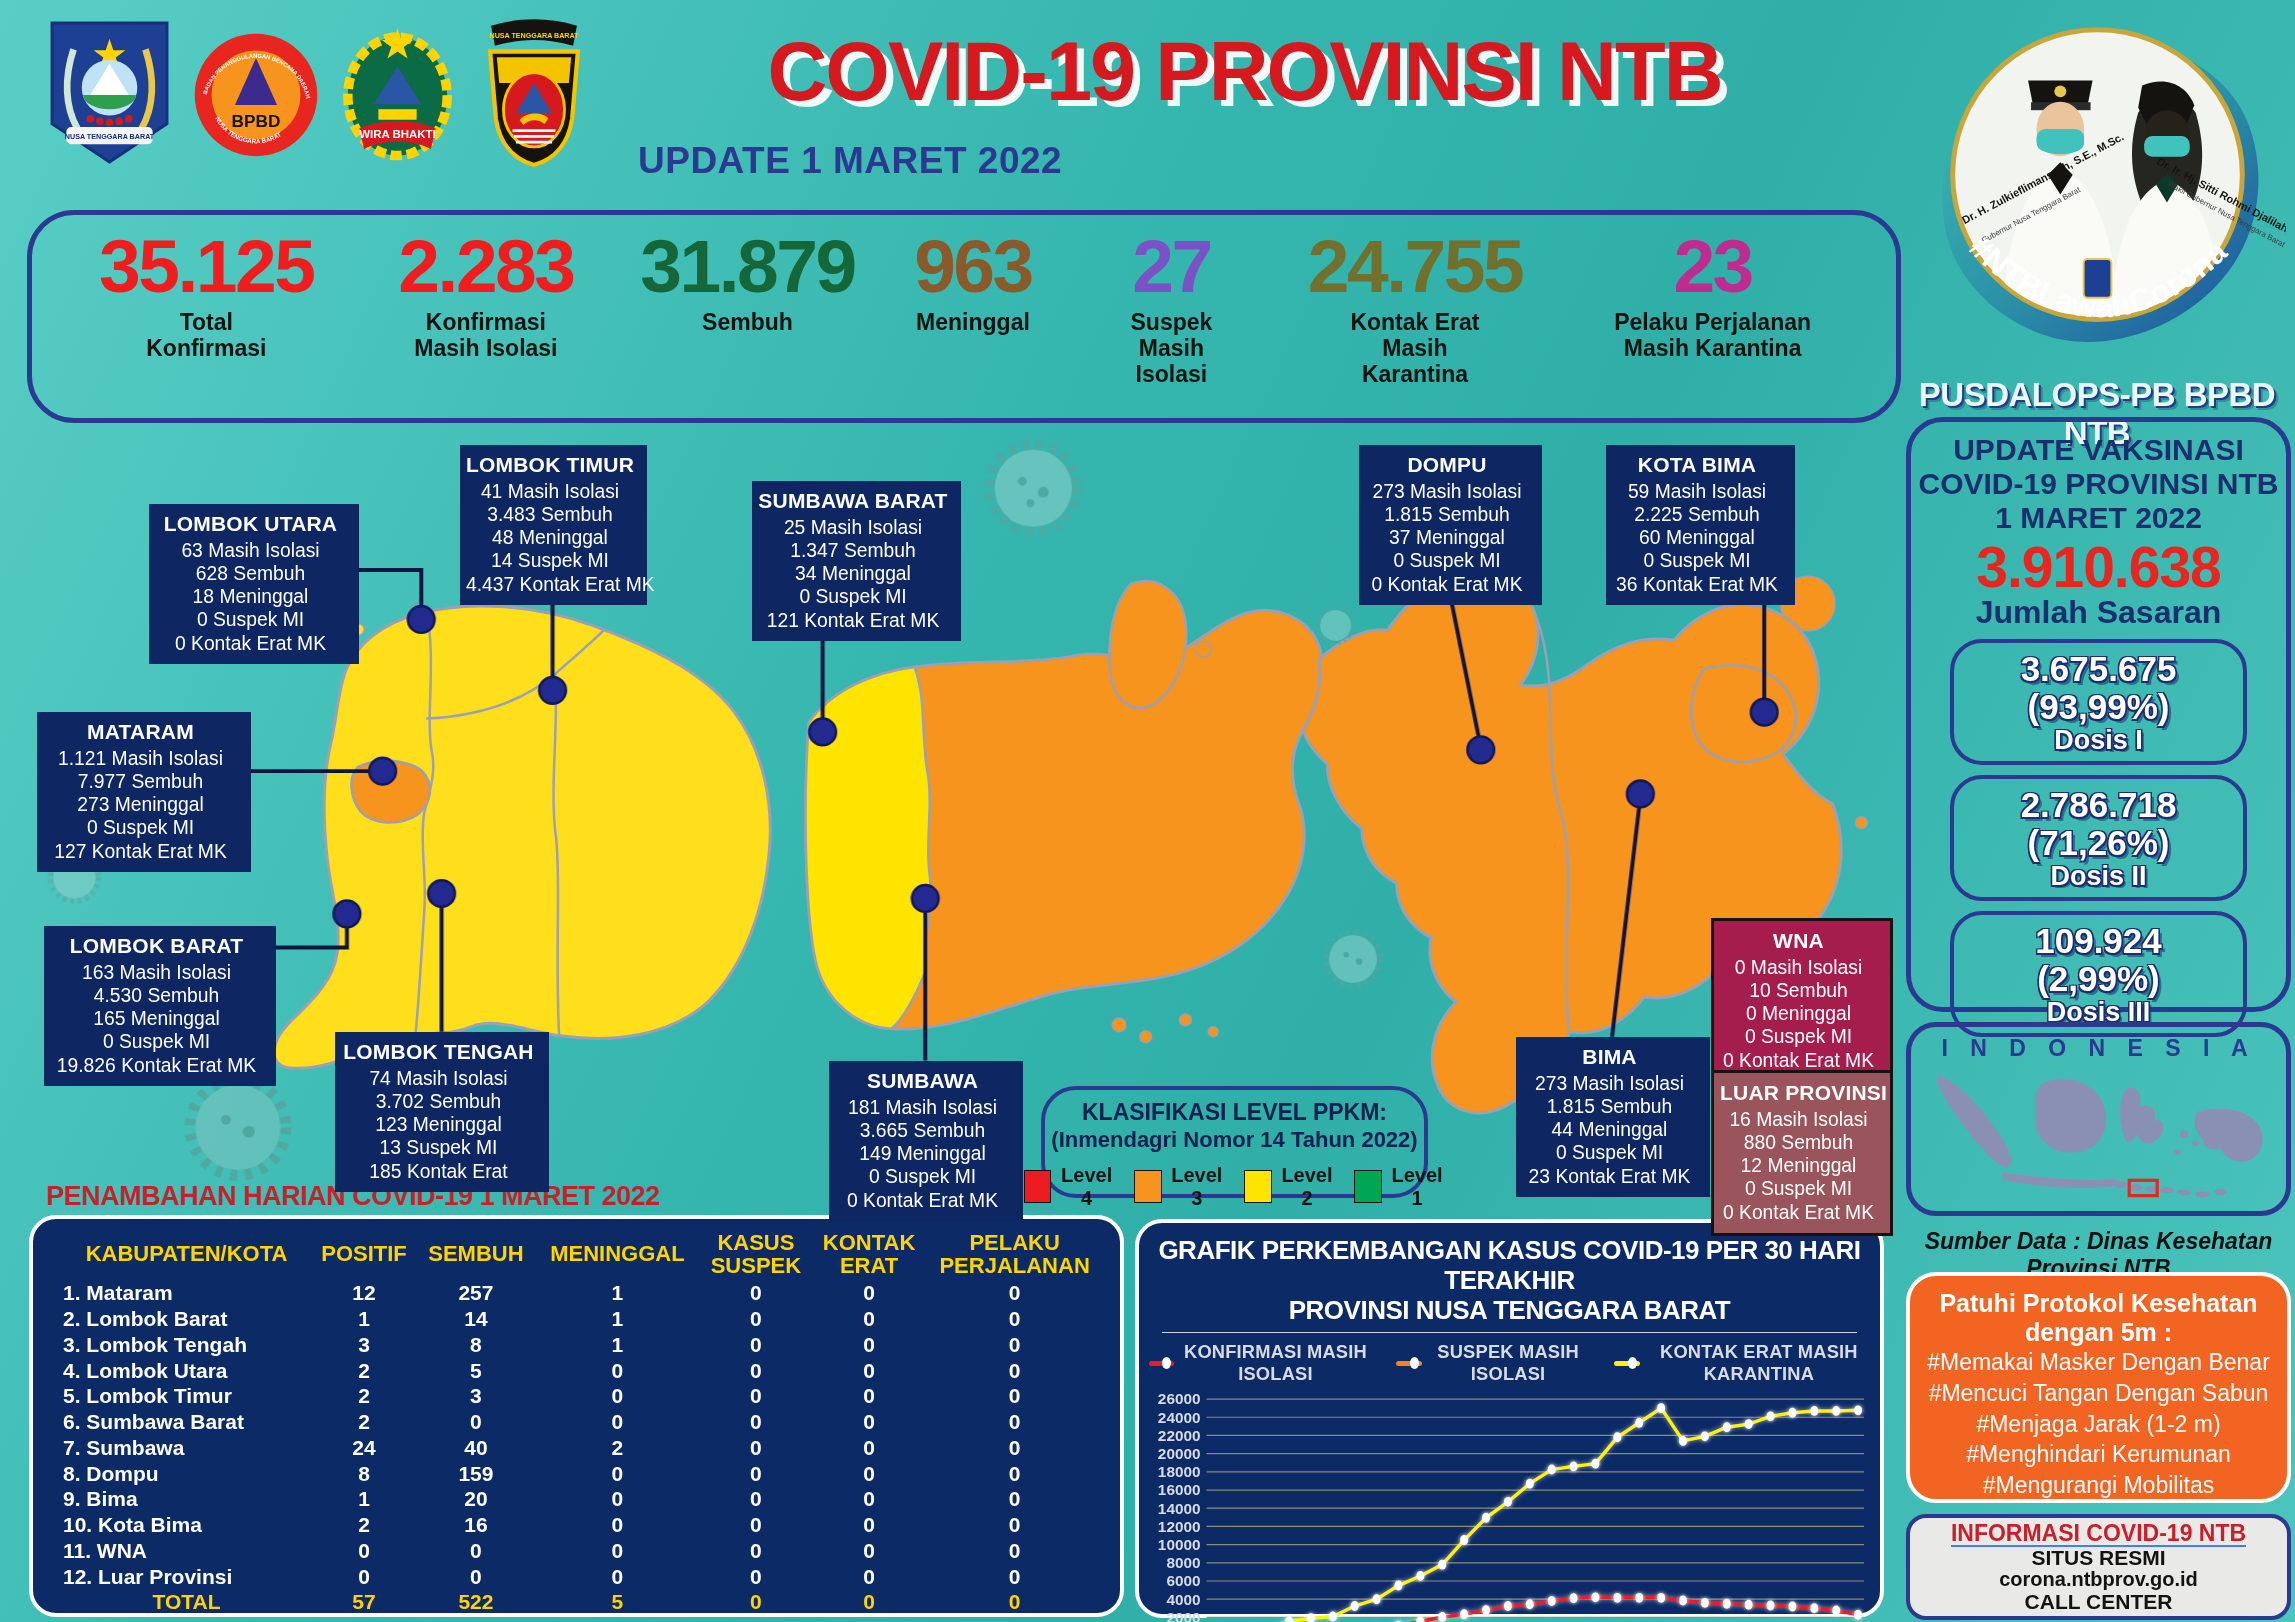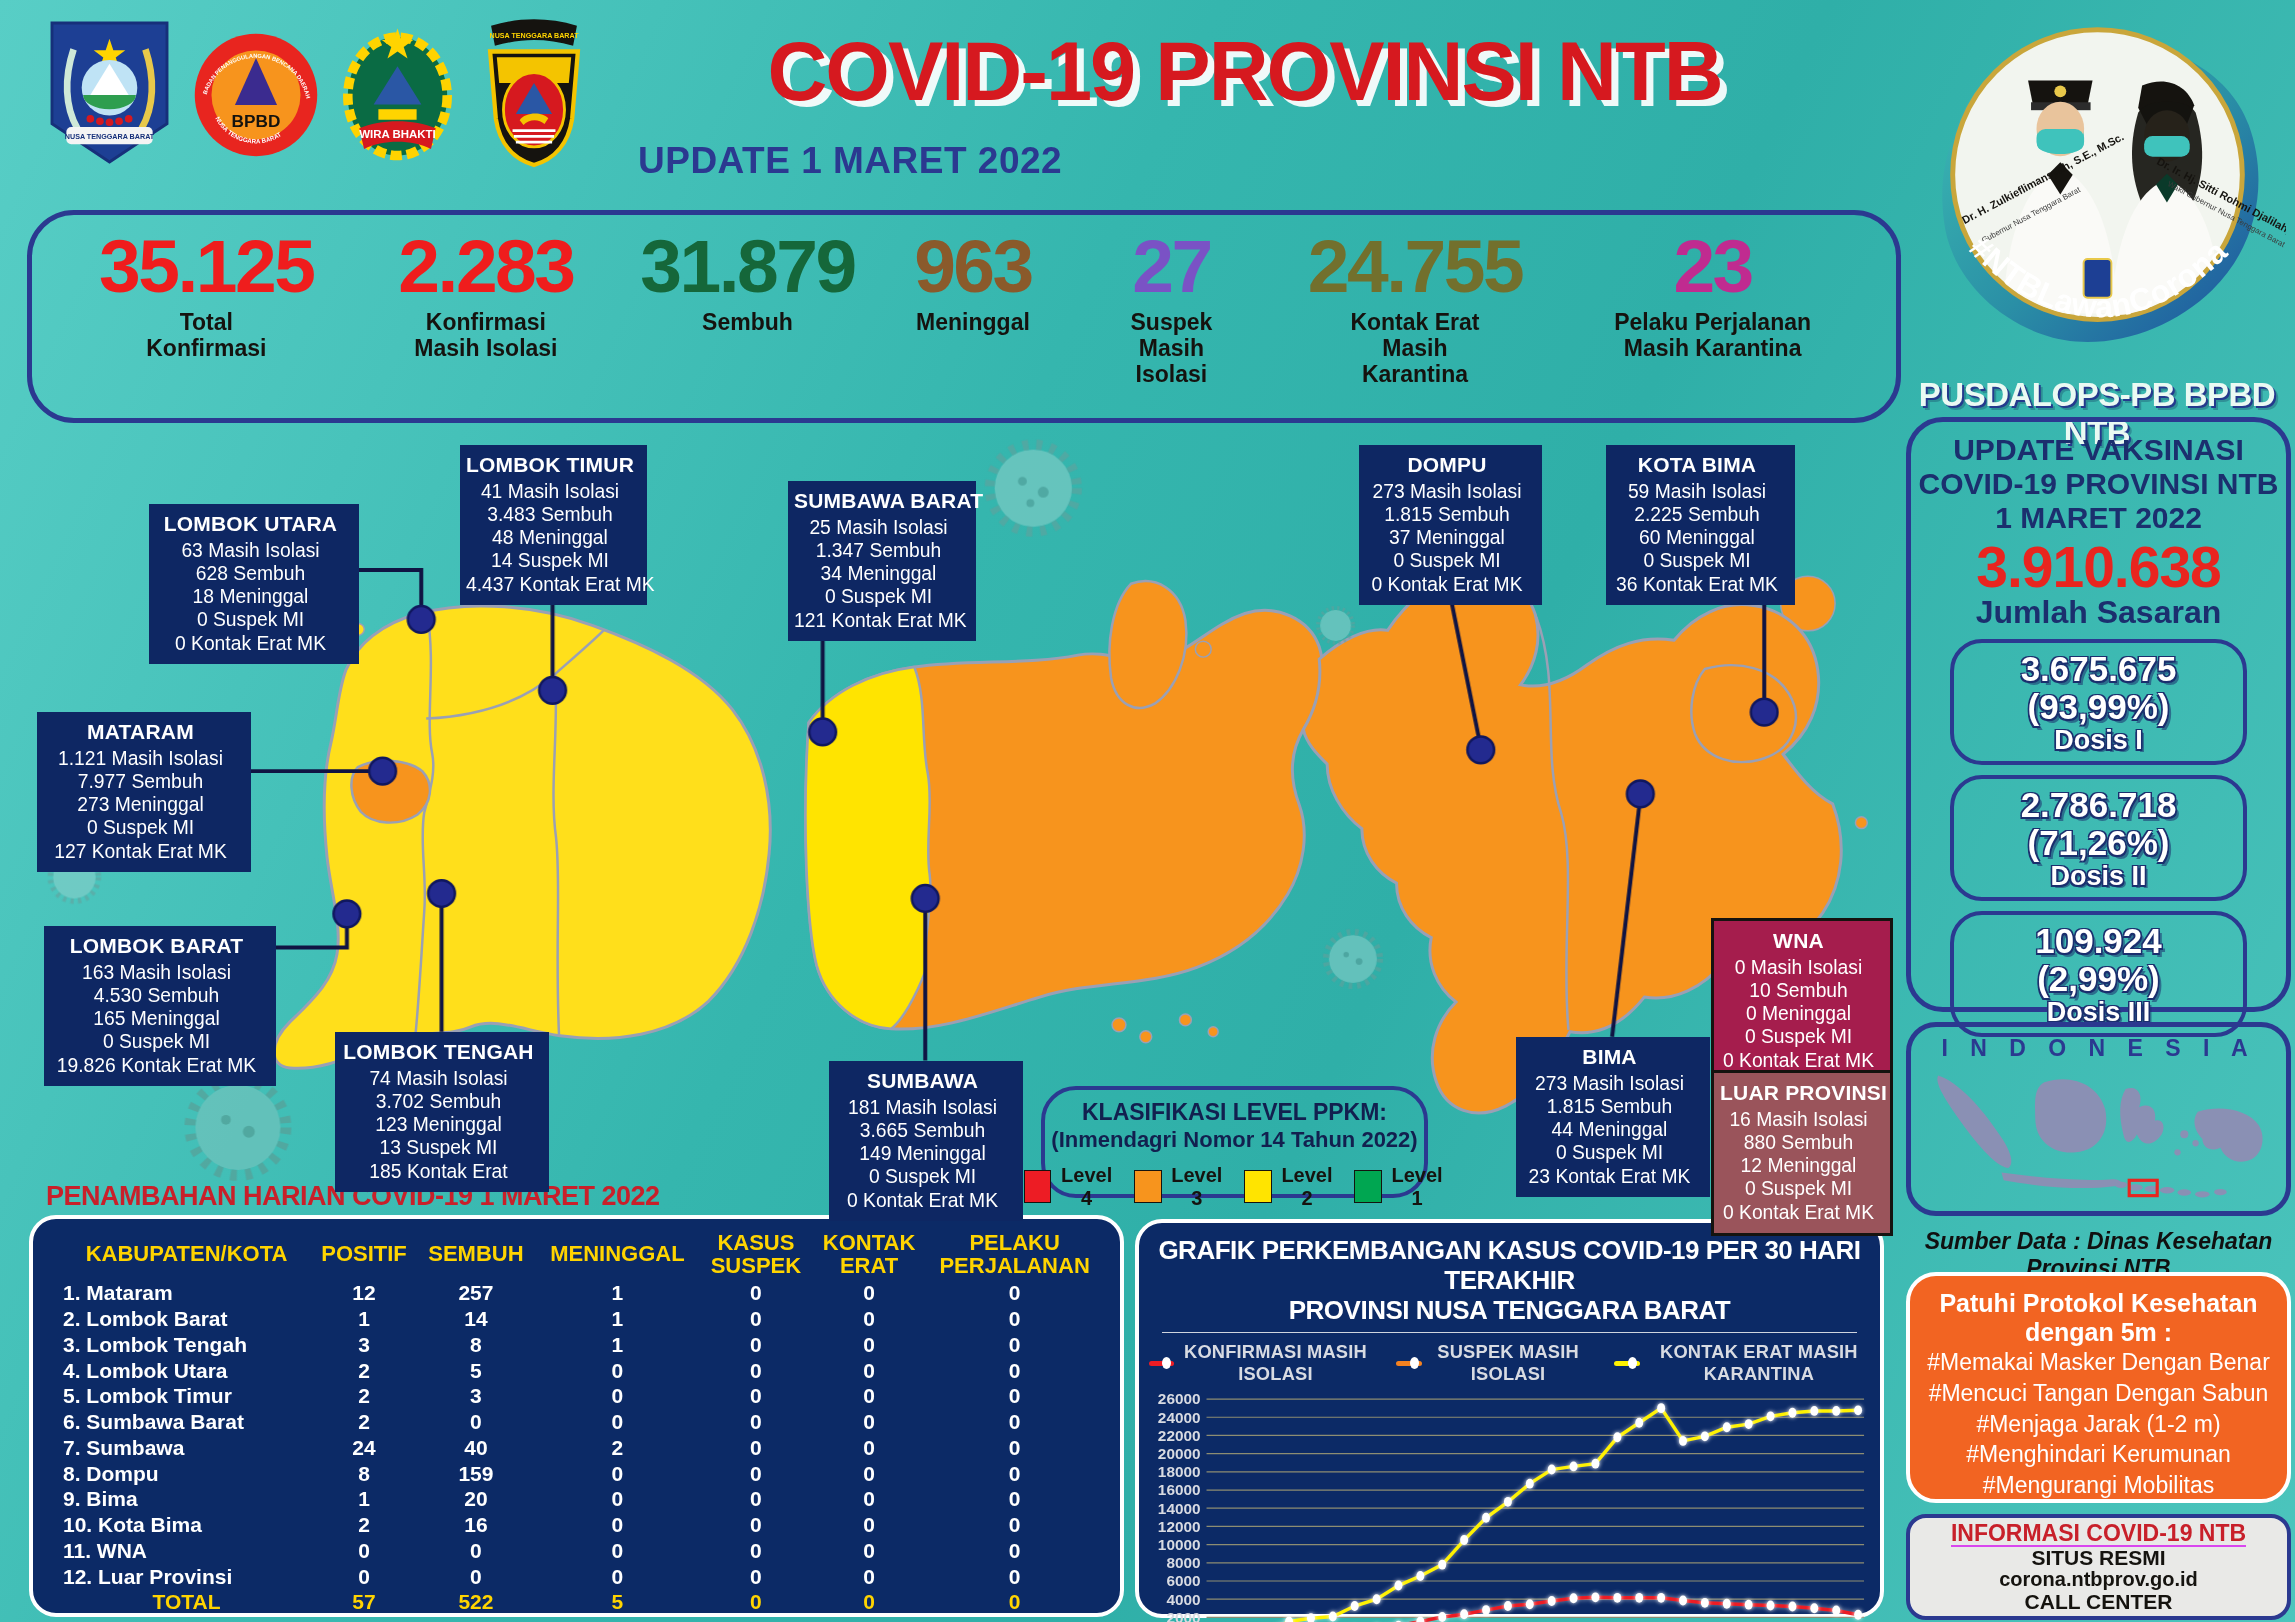--- a/index.html
+++ b/index.html
@@ -53,21 +53,21 @@
   .indo-panel{left:1906px;top:1022px;width:385px;height:194px;border:5.5px solid #2b3990;border-radius:30px;
     box-sizing:border-box;text-align:center;overflow:hidden;}
   .indo-label{font-size:23px;font-weight:600;color:#2b3990;letter-spacing:8px;margin-top:8px;}
   .sumber{left:1906px;top:1228px;width:385px;text-align:center;font-size:23px;font-style:italic;font-weight:600;color:#101010;}
   .protokol-box{left:1906px;top:1272px;width:385px;height:231px;background:#f26422;border:4px solid #fff;border-radius:30px;
     box-sizing:border-box;text-align:center;color:#fff;padding-top:13px;}
   .protokol-title{font-size:25px;font-weight:800;}
   .protokol-item{font-size:23px;font-weight:500;line-height:1.34;}
   .info-box{left:1906px;top:1514px;width:385px;height:106px;background:#e9e9e7;border:4px solid #2b3990;border-radius:20px;
     box-sizing:border-box;text-align:center;padding-top:3px;overflow:hidden;}
-  .info-title{font-size:23px;font-weight:800;color:#c8202a;border-bottom:2px solid #d946ef;display:inline-block;line-height:1.05;}
+  .info-title{font-size:23px;font-weight:800;color:#c8202a;border-bottom:2px solid #3b82f6;display:inline-block;line-height:1.05;}
   .info-line-b{font-size:21px;font-weight:800;color:#15130f;line-height:1.06;}
   .info-line{font-size:20px;font-weight:700;color:#15130f;line-height:1.06;}
 
   
   .daily-title{left:46px;top:1181px;font-size:27px;font-weight:800;color:#c8202a;letter-spacing:-0.5px;}
   .daily-panel{left:29px;top:1215px;width:1095px;height:402px;background:#0c2a66;border:4.5px solid #fff;border-radius:27px;
     box-sizing:border-box;padding:10px 17px;}
   table.daily{width:100%;border-collapse:collapse;}
   table.daily th{color:#ffd400;font-size:22px;font-weight:800;line-height:1.04;padding:3px 1px;vertical-align:middle;}
   table.daily td{color:#fff;font-size:21px;font-weight:600;text-align:center;padding:0.5px 1px;line-height:1.18;}
@@ -287,21 +287,21 @@
   <div class="abs callout" style="left:460px;top:445px;width:187px">
       <div class="callout-title">LOMBOK TIMUR</div>
       <div class="callout-lines">
         <div class="callout-line">41 Masih Isolasi</div>
         <div class="callout-line">3.483 Sembuh</div>
         <div class="callout-line">48 Meninggal</div>
         <div class="callout-line">14 Suspek MI</div>
         <div class="callout-line">4.437 Kontak Erat MK</div>
       </div>
     </div>
-  <div class="abs callout" style="left:788px;top:481px;width:188px">
+  <div class="abs callout" style="left:752px;top:481px;width:209px">
       <div class="callout-title">SUMBAWA BARAT</div>
       <div class="callout-lines">
         <div class="callout-line">25 Masih Isolasi</div>
         <div class="callout-line">1.347 Sembuh</div>
         <div class="callout-line">34 Meninggal</div>
         <div class="callout-line">0 Suspek MI</div>
         <div class="callout-line">121 Kontak Erat MK</div>
       </div>
     </div>
   <div class="abs callout" style="left:1359px;top:445px;width:183px">

